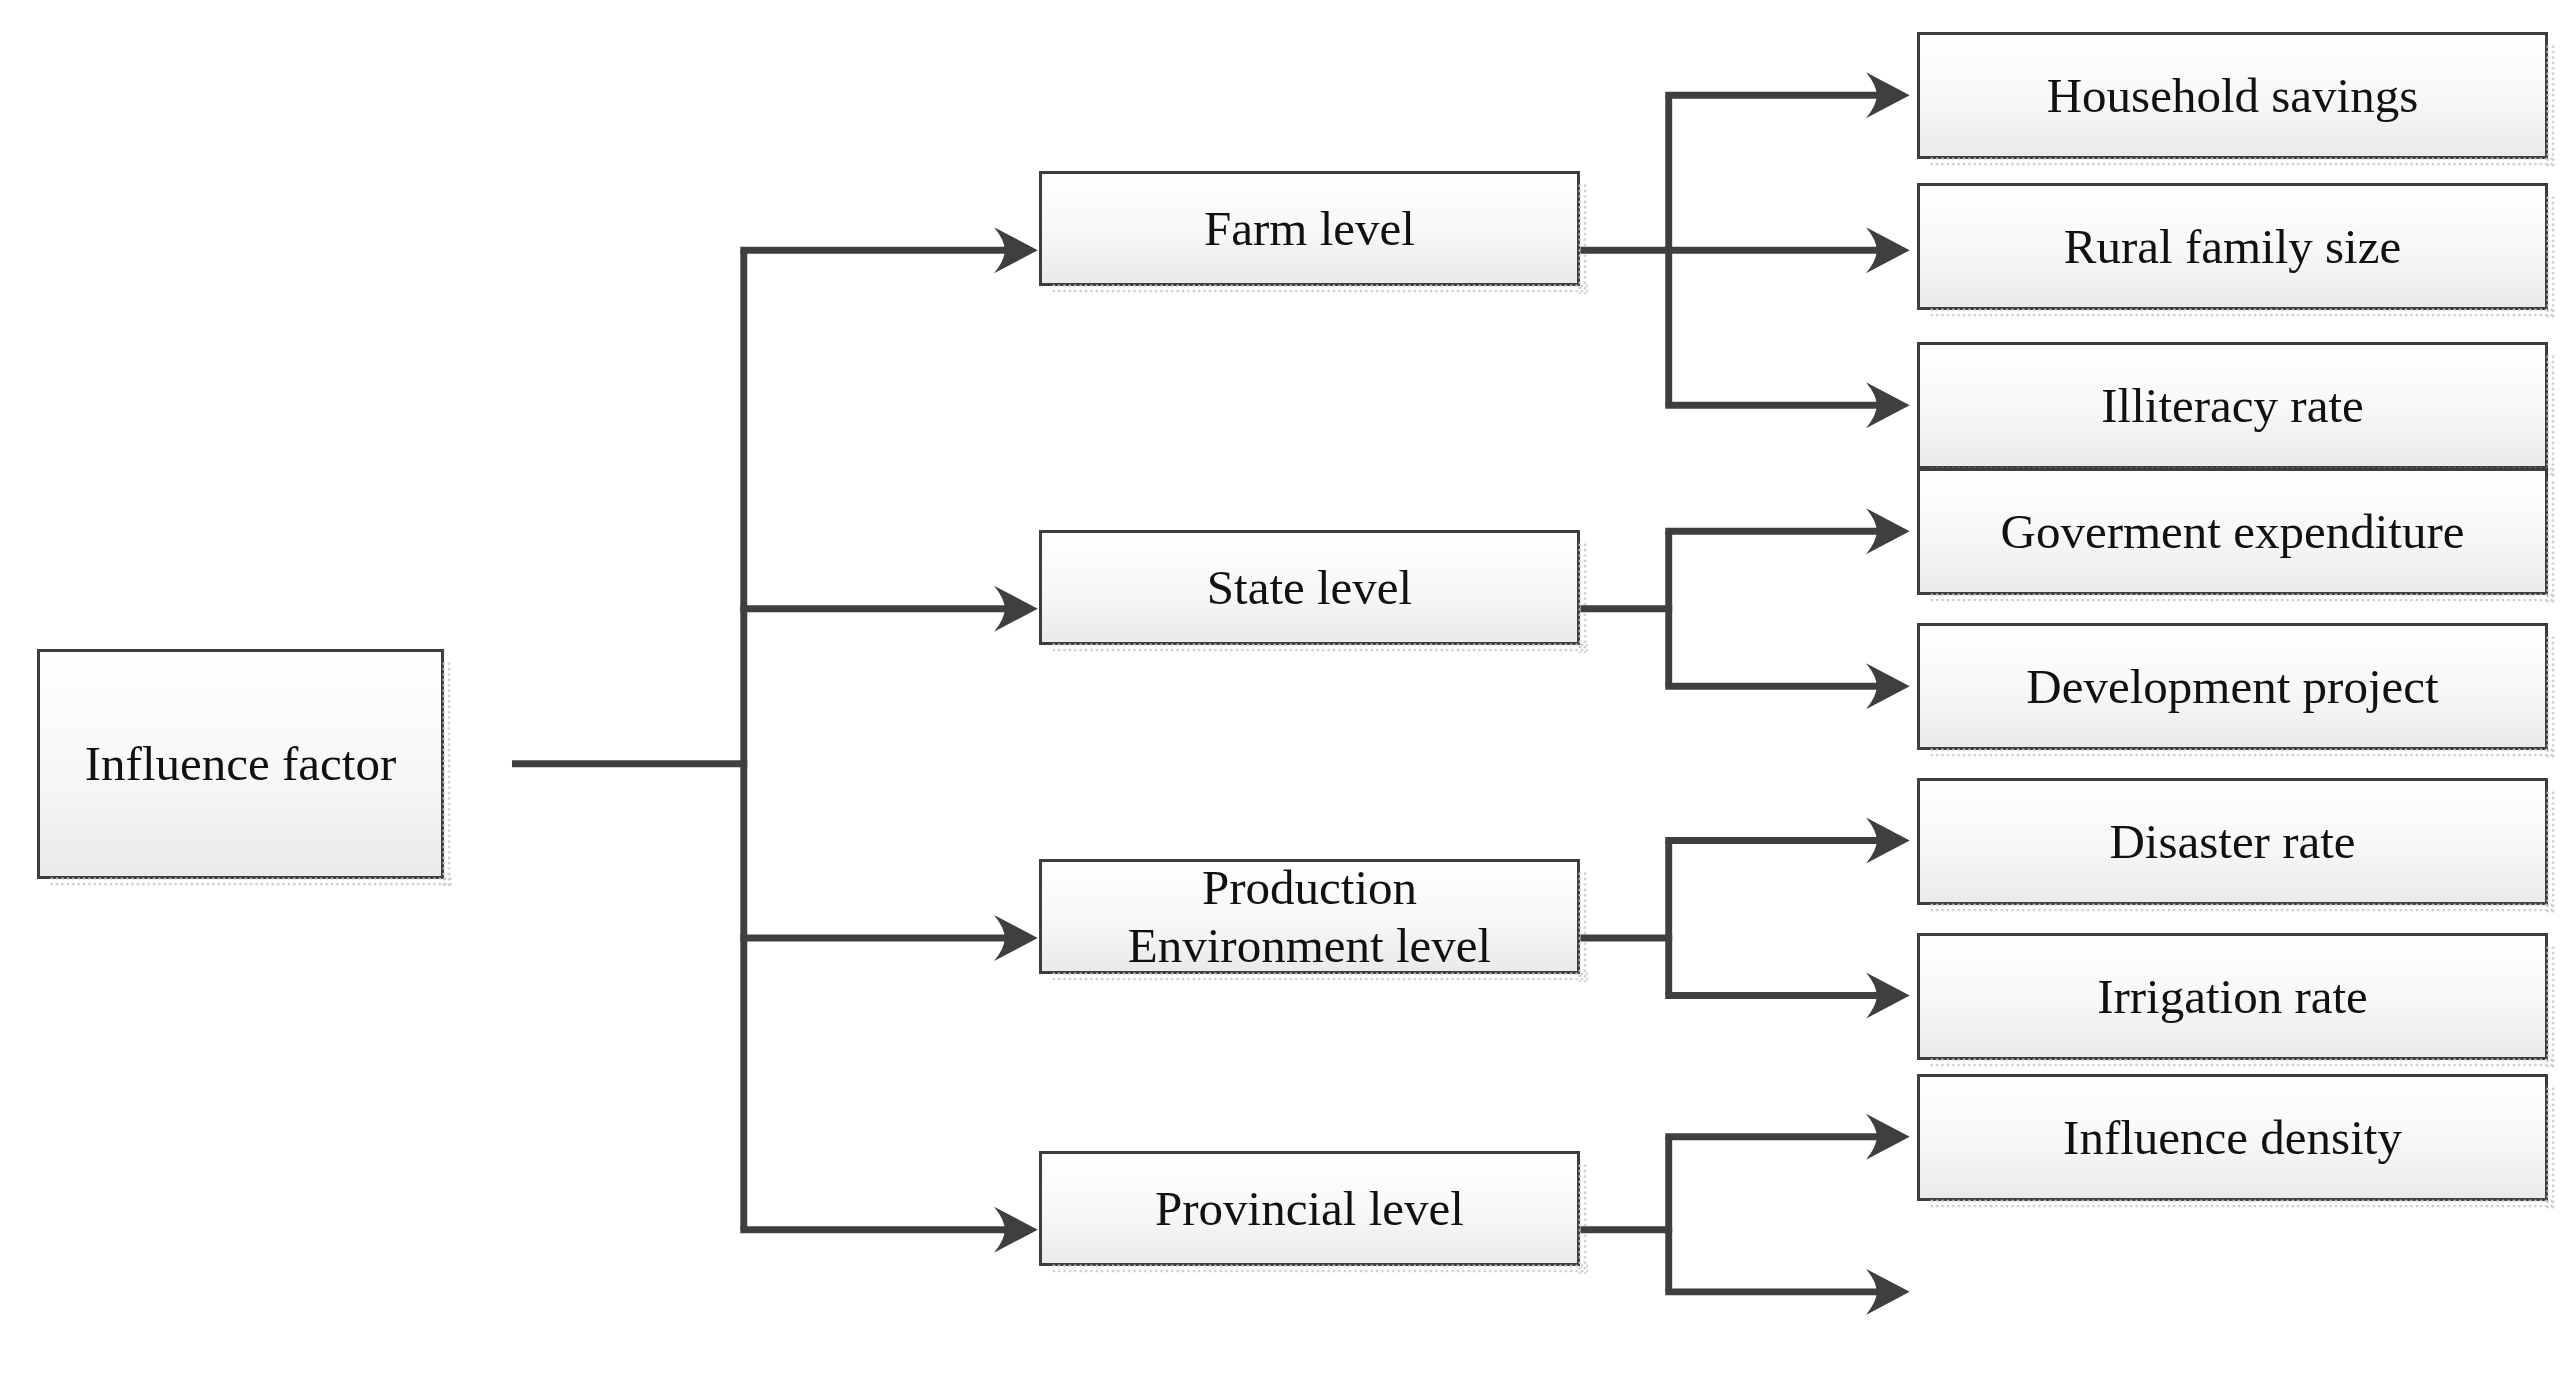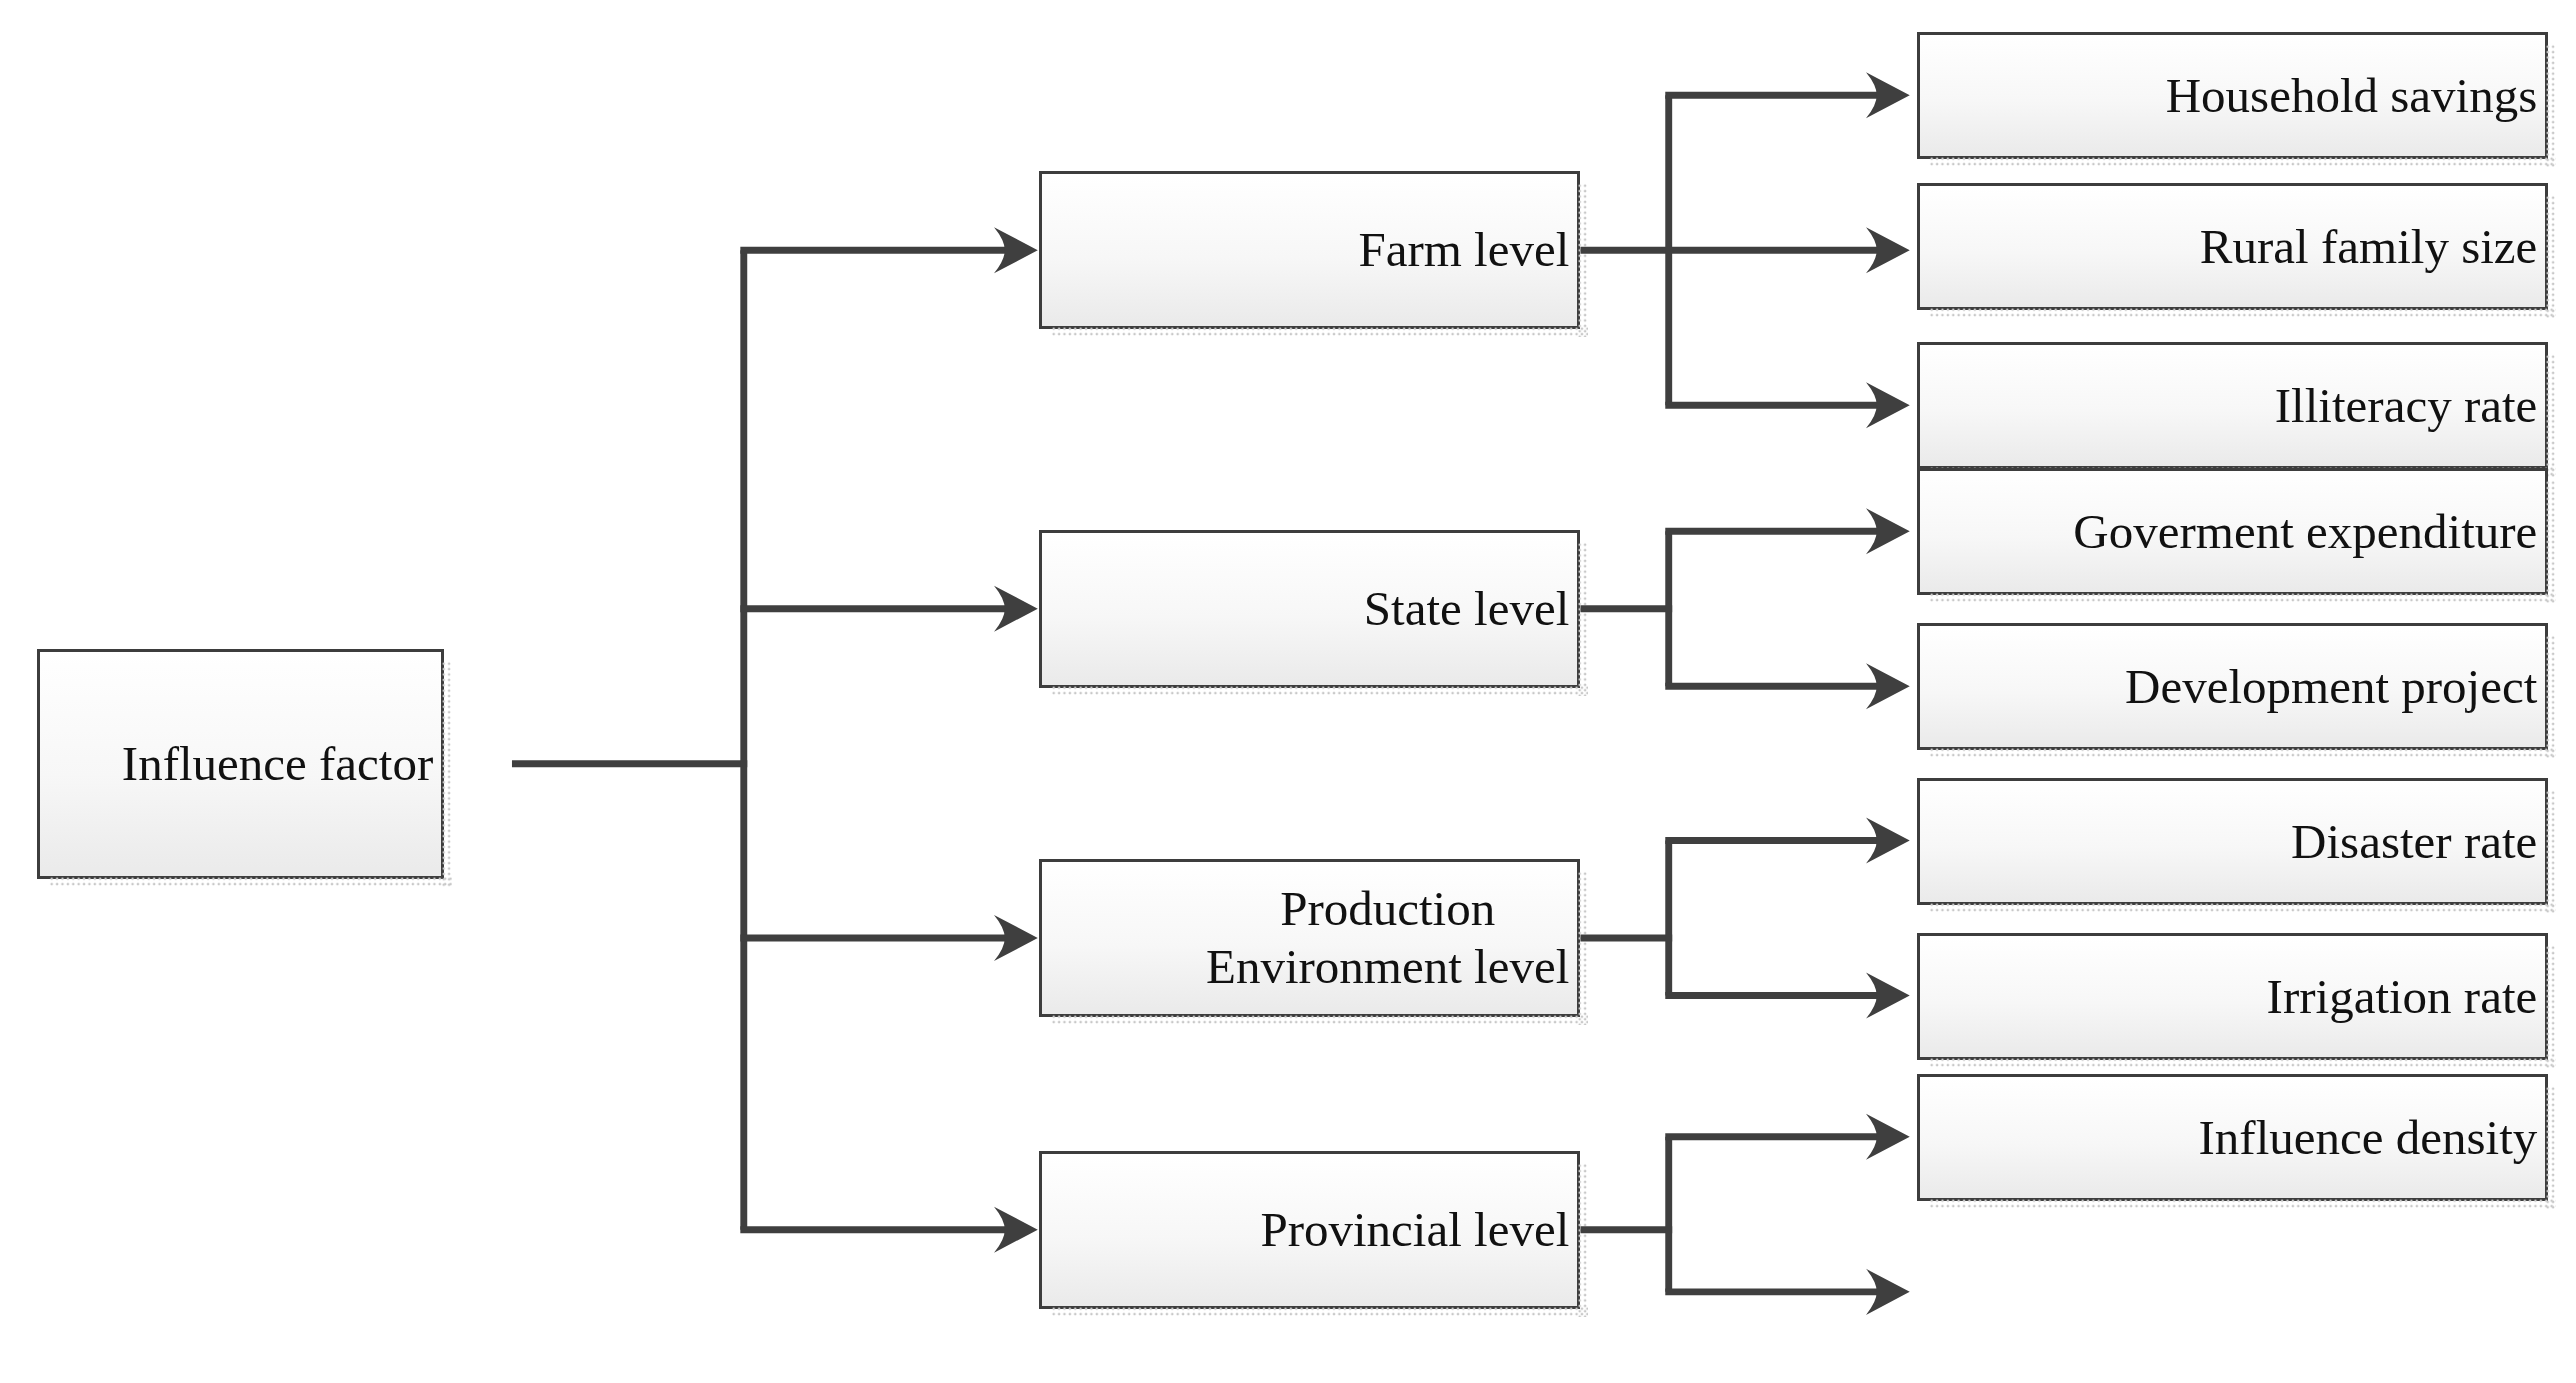--- a/index.html
+++ b/index.html
@@ -4,41 +4,41 @@
 <style>
   html,body{margin:0;padding:0;background:var(--background,#fff);}
   .canvas{position:relative;width:2576px;height:1384px;background:var(--background,#fff);overflow:hidden;}
 
   .connectors{position:absolute;left:0;top:0;z-index:3;pointer-events:none;}
   .connectors path.line{fill:none;stroke:var(--connector,#3f3f3f);stroke-width:9;}
   .connectors path.arrow{fill:var(--connector,#3f3f3f);stroke:none;}
 
   .node{
     position:absolute;z-index:2;box-sizing:border-box;
-    display:flex;align-items:center;justify-content:flex-end;text-align:center;
+    display:flex;align-items:center;justify-content:center;text-align:center;
     border:3.8px solid var(--box-border,#3d3d3d);
     background:linear-gradient(180deg,var(--box-fill-top,#ffffff) 0%,#f7f7f7 55%,var(--box-fill-bottom,#eaeaea) 100%);
   }
   
   .node::before,.node::after{
     content:"";position:absolute;
     background-image:radial-gradient(var(--shadow-dot,#c8c8c8) 1.2px,transparent 1.5px);
     background-size:5.4px 5.4px;
   }
   .node::before{top:9.2px;right:-10.7px;width:10.7px;bottom:-10.7px;}
   .node::after{left:9.2px;bottom:-10.7px;height:10.7px;right:-10.7px;}
 
   .node .label{
     font-family:"Liberation Serif","DejaVu Serif",serif;
     font-size:49px;line-height:1.18;color:var(--text,#111);
     white-space:pre-line;padding:0 7.7px;
   }
 
   .node.root{left:37px;top:649px;width:407px;height:230px;}
-  .node.mid{left:1039px;width:541px;height:158px;}
+  .node.mid{left:1039px;width:541px;height:115px;}
   .node.leaf{left:1917px;width:631px;height:127px;}
 </style>
 </head>
 <body>
 
 <div class="canvas">
 
   <svg class="connectors" width="2576" height="1384" viewBox="0 0 3356 1803" aria-hidden="true">
 
     <path class="line" d="M667 995 H973.5"></path>

